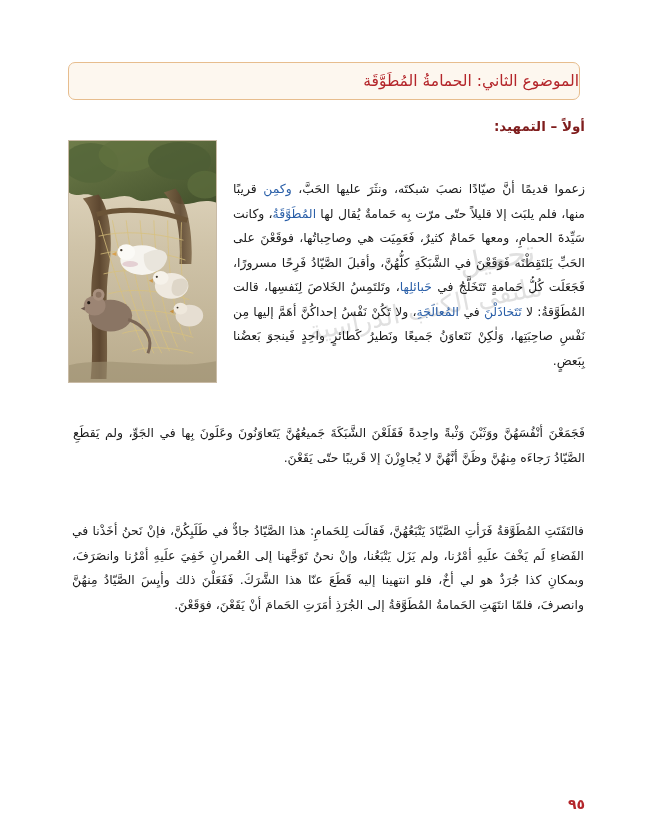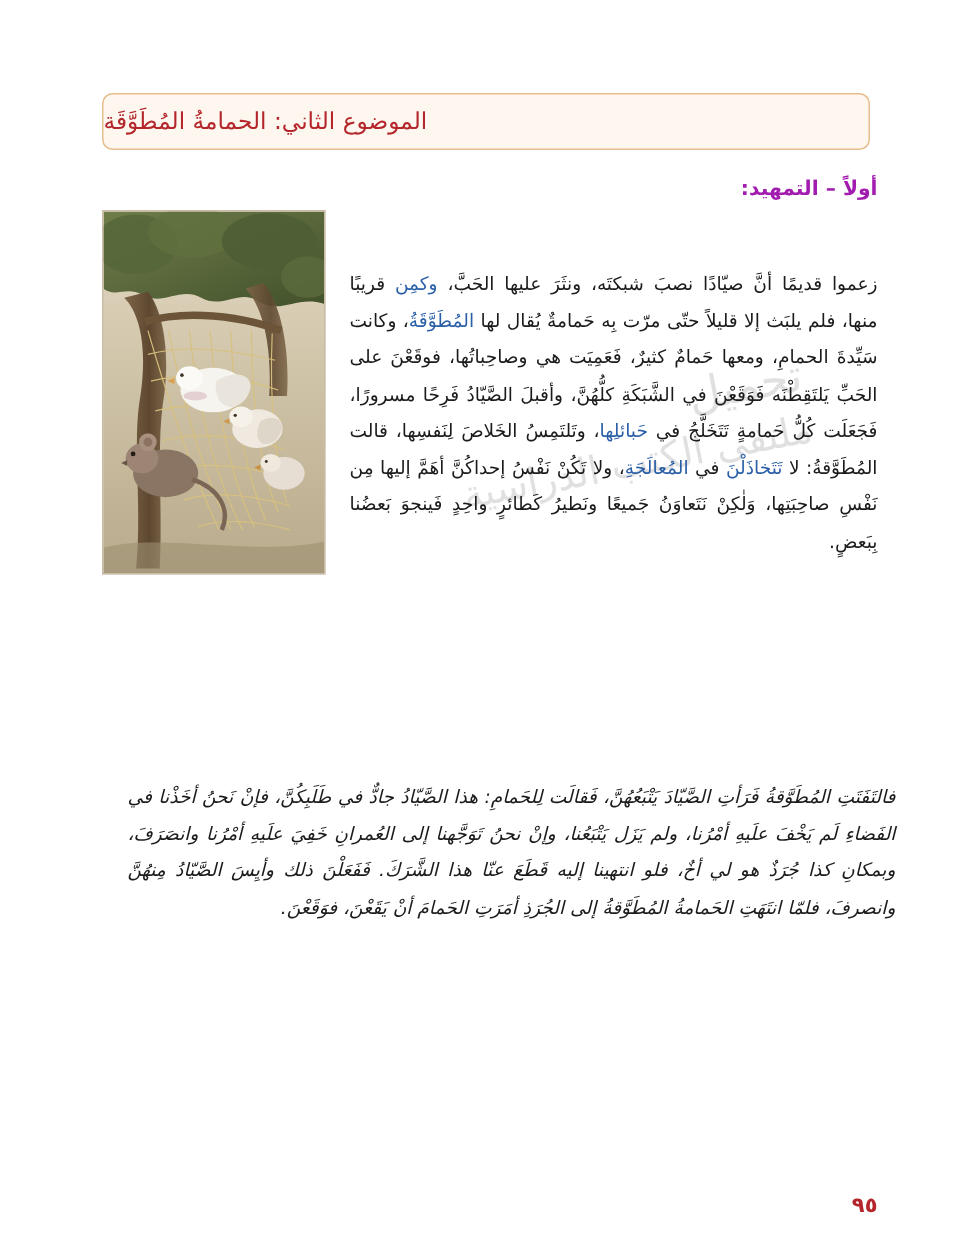--- a/index.html
+++ b/index.html
@@ -25,38 +25,38 @@
     position: absolute;
     top: 62px;
     left: 68px;
     width: 512px;
     height: 38px;
     border: 1.4px solid #e7bd8e;
     border-radius: 7px;
     background: #fdf7ef;
     display: flex;
     align-items: center;
-    justify-content: flex-end;
+    justify-content: flex-start;
     box-sizing: border-box;
   }
   .title-banner .title-text {
     font-size: 15.5px;
     color: #b4262b;
     font-family: "DejaVu Sans", sans-serif;
     letter-spacing: 0;
     white-space: nowrap;
   }
 
   
   .section-heading {
     position: absolute;
     top: 118px;
     right: 68px;
     font-size: 13.5px;
-    color: #a21caf;
+    color: #7f1d1d;
     font-weight: bold;
   }
 
   
   .illustration {
     position: absolute;
     top: 140px;
     left: 68px;
     width: 149px;
     height: 243px;
@@ -83,23 +83,22 @@
     right: 68px;
     width: 352px;
   }
   .p2 {
     top: 385px;
     right: 68px;
     width: 512px;
   }
   .p3 {
     top: 483px;
-    right: 56px;
-    width: 512px;
-    font-style: italic;
+    right: 69px;
+    width: 512px;
   }
   .p4 {
     top: 655px;
     right: 68px;
     width: 512px;
   }
   .p5 {
     top: 702px;
     right: 68px;
     width: 512px;
@@ -229,20 +228,21 @@
     </svg>
   </div>
 
   <div class="watermark">
     <div class="wm-line">تحميل</div>
     <div class="wm-line l2">ملتقى الكتب الدراسية</div>
   </div>
 
   <div class="para wrap-para">زعموا قديمًا أنَّ صيّادًا نصبَ شبكتَه، ونثَرَ عليها الحَبَّ، <span class="hl">وكمِن</span> قريبًا منها، فلم يلبَث إلا قليلاً حتّى مرّت بِه حَمامةٌ يُقال لها <span class="hl">المُطَوَّقَةُ</span>، وكانت سَيِّدةَ الحمامِ، ومعها حَمامٌ كثيرٌ، فَعَمِيَت هي وصاحِباتُها، فوقَعْنَ على الحَبِّ يَلتَقِطْنَه فَوَقَعْنَ في الشَّبَكَةِ كلُّهُنَّ، وأقبلَ الصَّيّادُ فَرِحًا مسرورًا، فَجَعَلَت كُلُّ حَمامةٍ تَتَخَلَّجُ في <span class="hl">حَبائلِها</span>، وتَلتَمِسُ الخَلاصَ لِنَفسِها، قالت المُطَوَّقةُ: لا <span class="hl">تَتَخاذَلْنَ</span> في <span class="hl">المُعالَجَةِ</span>، ولا تَكُنْ نَفْسُ إحداكُنَّ أهَمَّ إليها مِن نَفْسِ صاحِبَتِها، وَلٰكِنْ نَتَعاوَنُ جَميعًا ونَطيرُ كَطائرٍ واحِدٍ فَينجوَ بَعضُنا بِبَعضٍ.</div>
 
+  <div class="para p2">فَجَمَعْنَ أنْفُسَهُنَّ ووَثَبْنَ وَثْبةً واحِدةً فَقَلَعْنَ الشَّبَكَةَ جَميعُهُنَّ يَتَعاوَنُونَ وعَلَونَ بِها في الجَوِّ، ولم يَقطَعِ الصَّيّادُ رَجاءَه مِنهُنَّ وظَنَّ أنَّهُنَّ لا يُجاوِزْنَ إلا قَريبًا حتّى يَقَعْنَ.</div>
 
   <div class="para p3">فالتَفَتَتِ المُطَوَّقةُ فَرَأتِ الصَّيّادَ يَتْبَعُهُنَّ، فَقالَت لِلحَمامِ: هذا الصَّيّادُ جادٌّ في طَلَبِكُنَّ، فإنْ نَحنُ أخَذْنا في الفَضاءِ لَم يَخْفَ علَيهِ أمْرُنا، ولم يَزَل يَتْبَعُنا، وإنْ نحنُ تَوَجَّهنا إلى العُمرانِ خَفِيَ علَيهِ أمْرُنا وانصَرَفَ، وبمكانِ كذا جُرَذٌ هو لي أخٌ، فلو انتهينا إليه قَطَعَ عنّا هذا الشَّرَكَ. فَفَعَلْنَ ذلك وأيِسَ الصَّيّادُ مِنهُنَّ وانصرفَ، فلمّا انتَهَتِ الحَمامةُ المُطَوَّقةُ إلى الجُرَذِ أمَرَتِ الحَمامَ أنْ يَقَعْنَ، فوَقَعْنَ.</div>
 
 
 
   <div class="page-number">٩٥</div>
 
 </div>
 
 </body></html>

